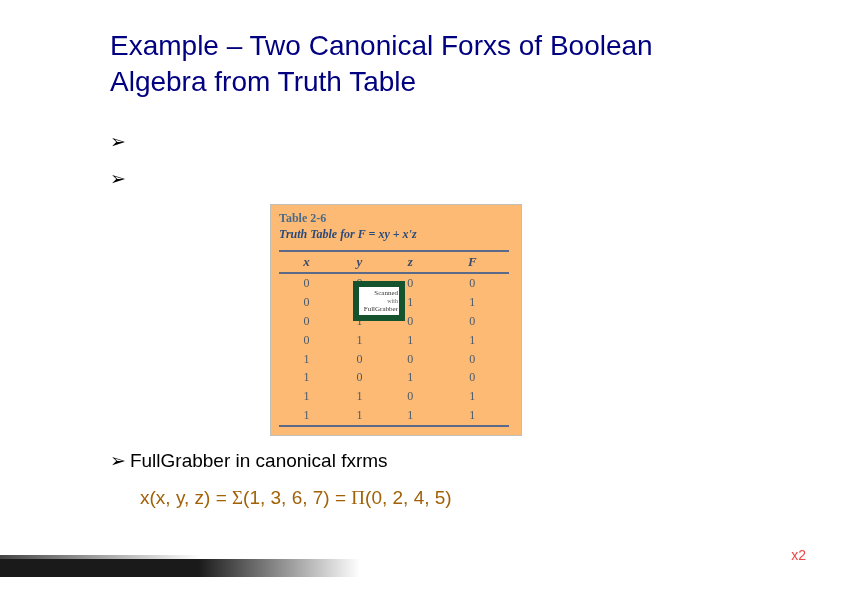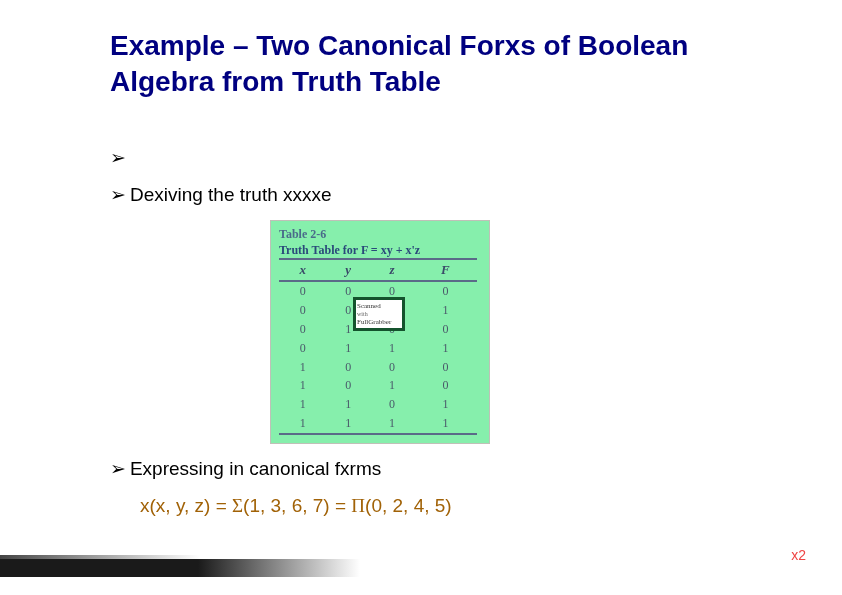--- a/index.html
+++ b/index.html
@@ -10,57 +10,58 @@
     font-family: Arial, Helvetica, sans-serif;
     position: relative;
     overflow: hidden;
   }
   .slide {
     padding: 28px 100px 20px 110px;
   }
   .title {
     font-size: 28px;
     color: #000080;
-    font-weight: bold;
+    font-weight: normal;
     line-height: 1.3;
-    margin-bottom: 46px;
+    margin-bottom: 30px;
   }
   .bullet {
     font-size: 19px;
     color: #000;
     margin-bottom: 14px;
     display: flex;
     align-items: flex-start;
     gap: 4px;
   }
   .bullet .arrow {
     color: #000;
     font-size: 19px;
     line-height: 1.2;
   }
   .truth-table-wrap {
     margin: 8px 0 14px 160px;
-    width: 220px;
-    background: #86efac;
+    width: 252px;
+    background: #fdba74;
     border: 1px solid #c0c0b8;
     padding: 6px 12px 8px 8px;
     font-family: 'Times New Roman', serif;
     position: relative;
   }
   .tt-label {
     color: #4a6a8a;
     font-size: 12px;
     font-weight: bold;
     margin-bottom: 1px;
   }
   .tt-caption {
     color: #2a4a7a;
     font-size: 12px;
+    font-style: italic;
     font-weight: bold;
-    margin-bottom: 0;
+    margin-bottom: 8px;
   }
   .tt {
     width: 100%;
     border-collapse: collapse;
     border-top: 2px solid #5a6a88;
     border-bottom: 2px solid #5a6a88;
   }
   .tt thead th {
     border-bottom: 2px solid #5a6a88;
     color: #3a4a68;
@@ -76,23 +77,23 @@
     text-align: center;
     padding: 1px 0;
     line-height: 1.4;
   }
   .watermark {
     position: absolute;
     top: 76px;
     left: 82px;
     width: 52px;
     background: #fff;
-    border: 3px solid #14532d;
+    border: 6px solid #14532d;
     font-size: 7px;
-    text-align: left;
+    text-align: right;
     padding: 2px 1px;
     color: #333;
     line-height: 1.2;
   }
   .watermark .small { font-size: 6px; color:#666; }
   .canon {
     margin: 6px 0 0 30px;
     font-size: 19px;
     color: #a16207;
     font-family: Arial, sans-serif;
@@ -126,21 +127,20 @@
 
 <div class="slide">
   <h1 class="title">Example – Two Canonical Forxs of Boolean Algebra from Truth Table</h1>
 
   <div class="bullet">
     <span class="arrow">➢</span>
   </div>
 
   <div class="bullet">
     <span class="arrow">➢</span>
-    <span>Dexiving the truth xxxxe</span>
   </div>
 
   <div class="truth-table-wrap">
     <div class="tt-label">Table 2-6</div>
     <div class="tt-caption">Truth Table for F = xy + x'z</div>
     <table class="tt">
       <thead>
         <tr>
           <th>x</th>
           <th>y</th>
@@ -201,21 +201,21 @@
     </table>
     <div class="watermark">
       <div>Scanned</div>
       <div class="small">with</div>
       <div>FullGrabber</div>
     </div>
   </div>
 
   <div class="bullet">
     <span class="arrow">➢</span>
-    <span>Expressing in canonical fxrms</span>
+    <span>FullGrabber in canonical fxrms</span>
   </div>
 
   <div class="canon">
     <span>x(x, y, z) = </span><span class="sym">Σ</span><span>(1, 3, 6, 7) = </span><span class="sym">Π</span><span>(0, 2, 4, 5)</span>
   </div>
 </div>
 
 <div class="page-num">x2</div>
 <div class="footer-bar"></div>
 

